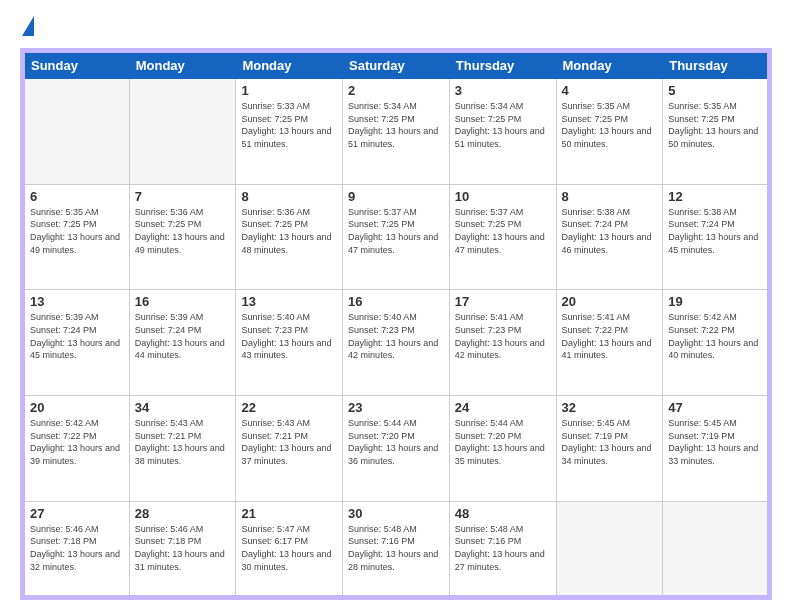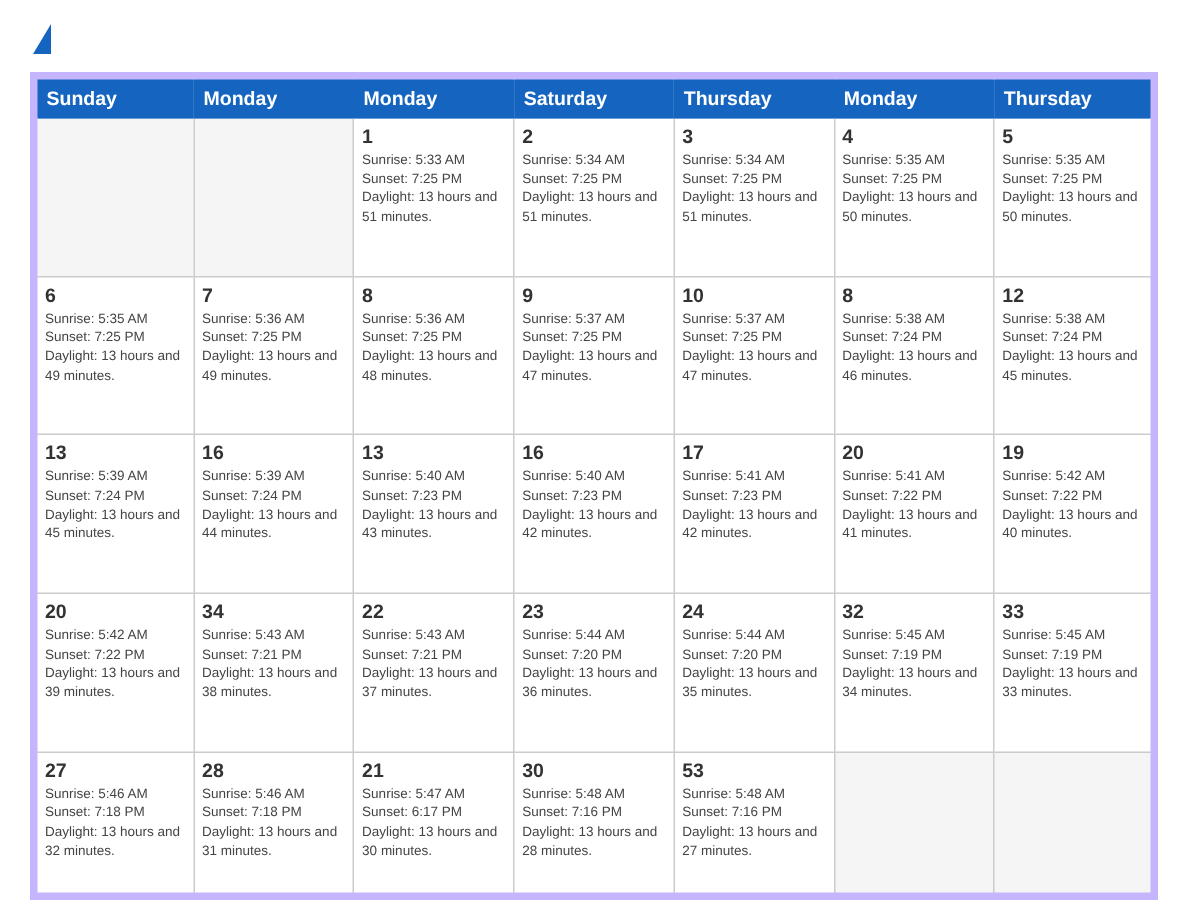--- a/index.html
+++ b/index.html
@@ -289,21 +289,21 @@
 Sunset: 7:20 PM
 Daylight: 13 hours and 35 minutes.</div>
           </td>
           <td>
             <span class="day-number">32</span>
             <div class="day-info">Sunrise: 5:45 AM
 Sunset: 7:19 PM
 Daylight: 13 hours and 34 minutes.</div>
           </td>
           <td>
-            <span class="day-number">33</span>
+            <span class="day-number">47</span>
             <div class="day-info">Sunrise: 5:45 AM
 Sunset: 7:19 PM
 Daylight: 13 hours and 33 minutes.</div>
           </td>
         </tr>
         <tr>
           <td>
             <span class="day-number">27</span>
             <div class="day-info">Sunrise: 5:46 AM
 Sunset: 7:18 PM
@@ -321,21 +321,21 @@
 Sunset: 6:17 PM
 Daylight: 13 hours and 30 minutes.</div>
           </td>
           <td>
             <span class="day-number">30</span>
             <div class="day-info">Sunrise: 5:48 AM
 Sunset: 7:16 PM
 Daylight: 13 hours and 28 minutes.</div>
           </td>
           <td>
-            <span class="day-number">53</span>
+            <span class="day-number">48</span>
             <div class="day-info">Sunrise: 5:48 AM
 Sunset: 7:16 PM
 Daylight: 13 hours and 27 minutes.</div>
           </td>
           <td class="empty"></td>
           <td class="empty"></td>
         </tr>
       </tbody>
   </table>
 </div>

